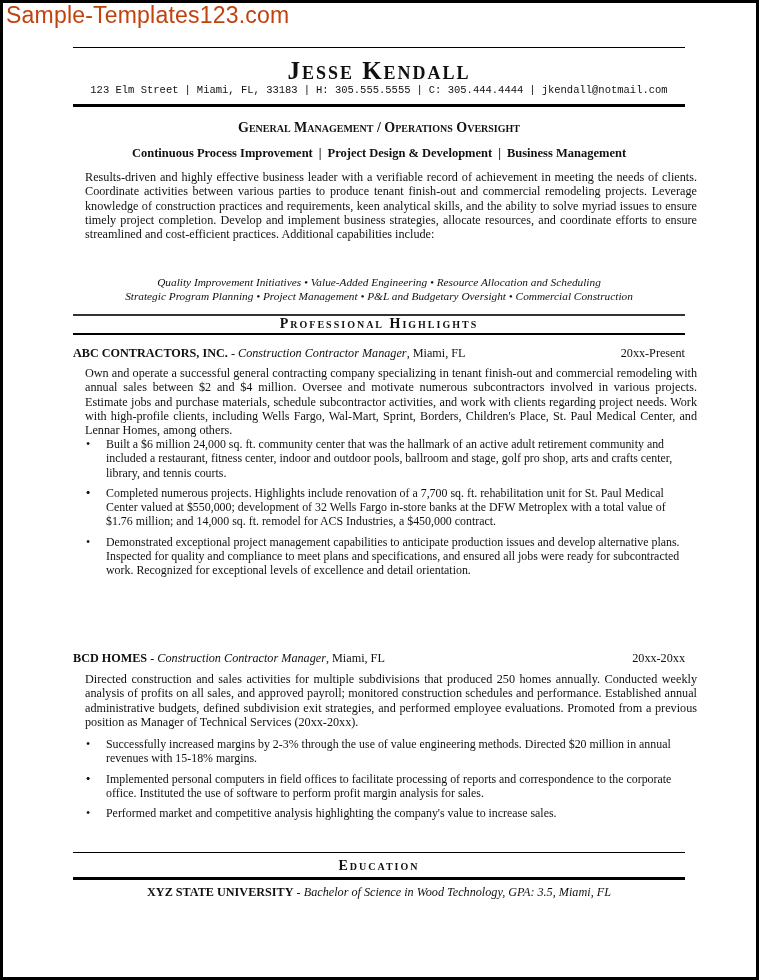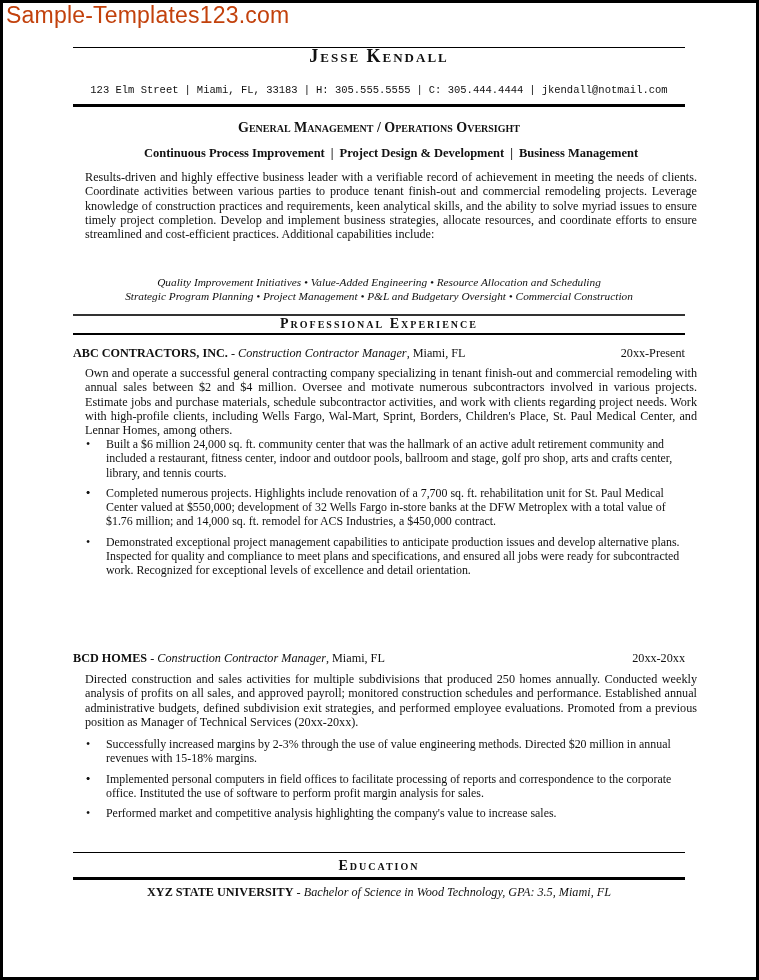--- a/index.html
+++ b/index.html
@@ -13,35 +13,35 @@
   }
   .watermark {
     position: absolute; left: 6px; top: 2px;
     font-family: "Liberation Sans", sans-serif; font-size: 23px; color: #c2410c; letter-spacing: 0.2px;
   }
   .page {
     position: absolute; left: 73px; top: 0; width: 612px;
   }
   .rule { position: absolute; left: 0; width: 612px; background: #000; }
   .name {
-    position: absolute; top: 46px; left: 0; width: 612px; text-align: center;
-    font-family: "Liberation Serif", serif; font-weight: bold; font-size: 18px; letter-spacing: 2px;
+    position: absolute; top: 57px; left: 0; width: 612px; text-align: center;
+    font-family: "Liberation Serif", serif; font-weight: bold; font-size: 25px; letter-spacing: 2px;
     font-variant: small-caps;
   }
   .contact {
     position: absolute; top: 84px; left: 0; width: 612px; text-align: center;
     font-family: Liberation Mono, monospace; font-size: 10.5px;
   }
   .sep { margin: 0 6px; }
   .headline {
     position: absolute; top: 120px; left: 0; width: 612px; text-align: center;
     font-family: "Liberation Serif", serif; font-weight: bold; font-size: 14px; font-variant: small-caps;
   }
   .subhead {
-    position: absolute; top: 146px; left: 12px; width: 612px; text-align: center;
+    position: absolute; top: 146px; left: 0; width: 612px; text-align: center;
     font-family: "Liberation Serif", serif; font-weight: bold; font-size: 12.5px;
   }
   .para {
     position: absolute; left: 0; width: 612px; text-align: justify;
     font-family: "Liberation Serif", serif; font-size: 12.2px; line-height: 14.3px; margin-left: 12px;
   }
   .caps {
     position: absolute; left: 0; width: 612px; text-align: center;
     font-family: "Liberation Serif", serif; font-style: italic; font-size: 11.3px; line-height: 14.5px;
   }
@@ -85,21 +85,21 @@
 
   <div class="headline">General Management / Operations Oversight</div>
   <div class="subhead">
     <span>Continuous Process Improvement</span><span class="sep">|</span><span>Project Design &amp; Development</span><span class="sep">|</span><span>Business Management</span>
   </div>
   <div class="para" style="top:170px;">Results-driven and highly effective business leader with a verifiable record of achievement in meeting the needs of clients. Coordinate activities between various parties to produce tenant finish-out and commercial remodeling projects. Leverage knowledge of construction practices and requirements, keen analytical skills, and the ability to solve myriad issues to ensure timely project completion. Develop and implement business strategies, allocate resources, and coordinate efforts to ensure streamlined and cost-efficient practices. Additional capabilities include:</div>
   <div class="caps" style="top:275px;">Quality Improvement Initiatives  •  Value-Added Engineering  •  Resource Allocation and Scheduling</div>
   <div class="caps" style="top:289px;">Strategic Program Planning  •  Project Management  •  P&amp;L and Budgetary Oversight  •  Commercial Construction</div>
 
   <div class="rule" style="top:314px;height:2px;background:#333;"></div>
-  <div class="section-title" style="top:316px;">Professional Experience</div>
+  <div class="section-title" style="top:316px;">Professional Highlights</div>
   <div class="rule" style="top:333px;height:2px;"></div>
 
   <div class="job-head" style="top:346px;">
     <span class="co">ABC CONTRACTORS, INC.</span><span> - </span><span class="title">Construction Contractor Manager</span><span>, Miami, FL</span>
     <span class="dates">20xx-Present</span>
   </div>
   <div class="para" style="top:366px;">Own and operate a successful general contracting company specializing in tenant finish-out and commercial remodeling with annual sales between $2 and $4 million. Oversee and motivate numerous subcontractors involved in various projects. Estimate jobs and purchase materials, schedule subcontractor activities, and work with clients regarding project needs. Work with high-profile clients, including Wells Fargo, Wal-Mart, Sprint, Borders, Children's Place, St. Paul Medical Center, and Lennar Homes, among others.</div>
   <ul class="bullets" style="top:437px;">
     <li><span class="dot">•</span><span>Built a $6 million 24,000 sq. ft. community center that was the hallmark of an active adult retirement community and included a restaurant, fitness center, indoor and outdoor pools, ballroom and stage, golf pro shop, arts and crafts center, library, and tennis courts.</span></li>
     <li><span class="dot">•</span></li>

